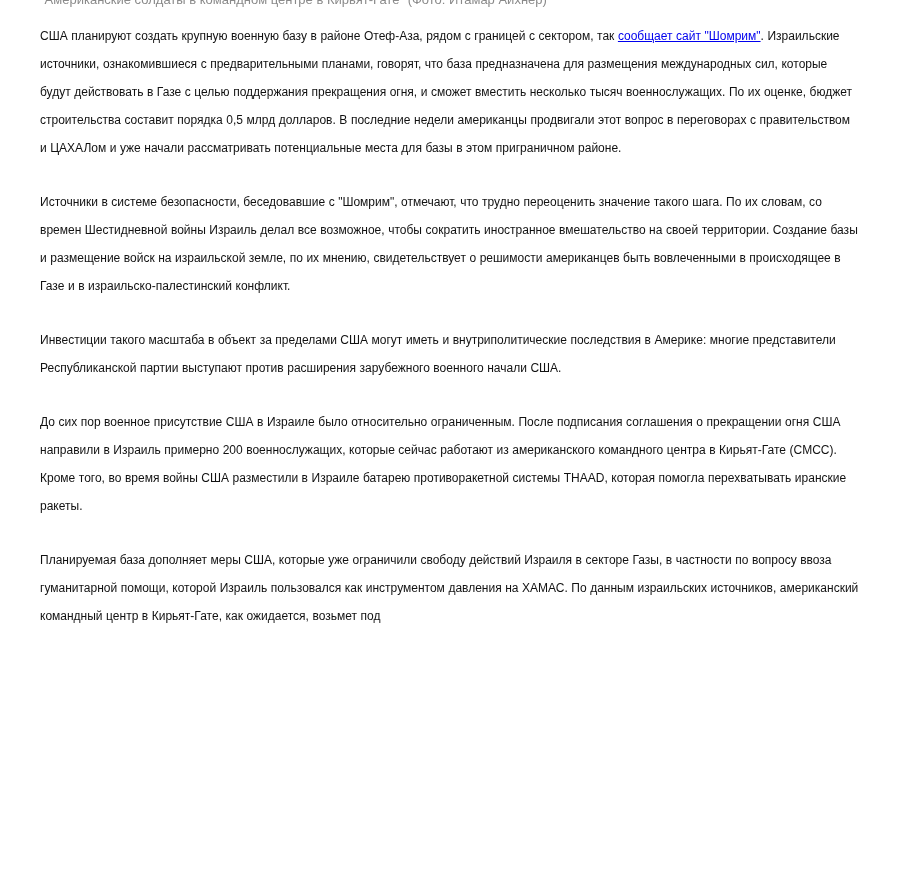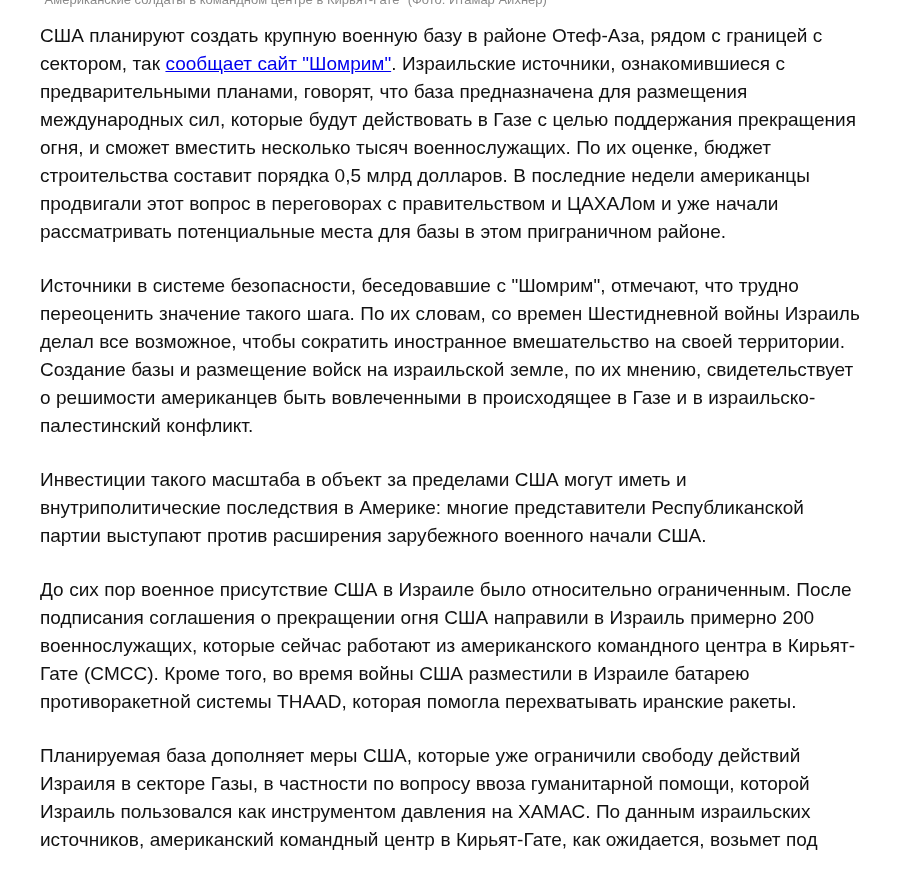--- a/index.html
+++ b/index.html
@@ -47,21 +47,21 @@
 
   .body-copy {
     position: absolute;
     left: 40px;
     top: 22px;
     width: 820px;
   }
 
   .body-copy p {
     margin: 0 0 26px 0;
-    font-size: 19px;
+    font-size: 12px;
     line-height: 28px;
     color: #111111;
     text-align: left;
     word-spacing: 0.2px;
   }
   .body-copy p:last-child {
     margin-bottom: 5px;
   }
 
   a.inline-link {

